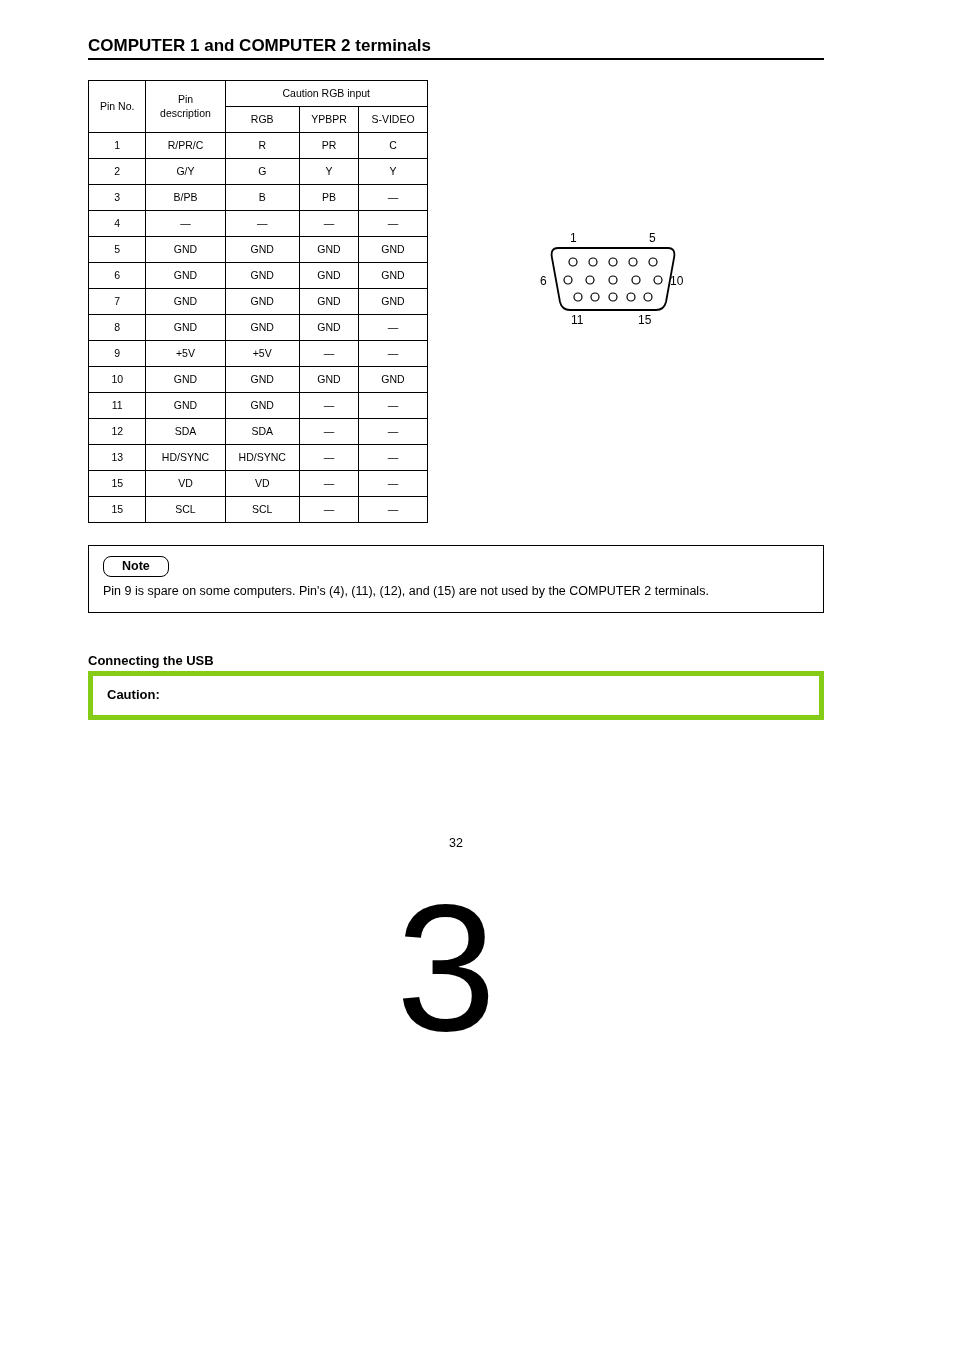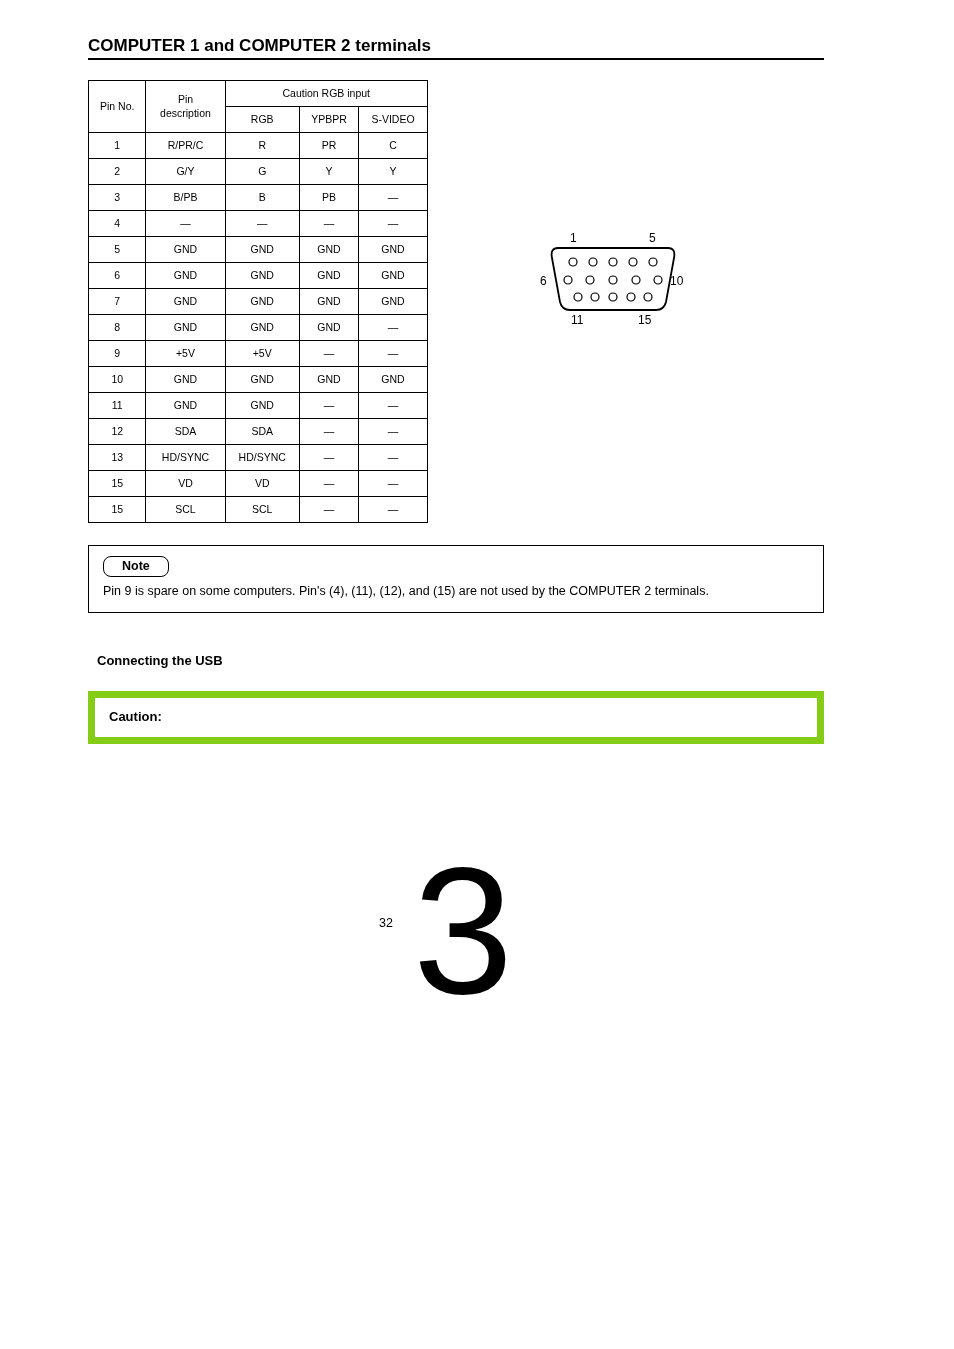--- a/index.html
+++ b/index.html
@@ -61,44 +61,44 @@
     border-radius: 8px;
     padding: 1px 18px;
     font-size: 12.5px;
     margin-bottom: 6px;
     font-weight: bold;
   }
   .sub-section {
     margin-top: 40px;
     font-size: 13px;
     font-weight: bold;
-    margin-left: 9px;
   }
   .body-text {
     margin-top: 10px;
     font-size: 12.5px;
     line-height: 1.4;
   }
   .caution-box {
-    border: 7px solid #84cc16;
-    margin-top: 23px;
+    border: 5px solid #84cc16;
+    margin-top: 3px;
     padding: 10px 14px 12px 14px;
     font-size: 12.5px;
     line-height: 1.35;
   }
   .caution-label {
     font-weight: bold;
     font-size: 13px;
   }
   .footer-row {
     display: flex;
     justify-content: center;
     align-items: center;
     gap: 20px;
-    margin-top: 89px;
+    margin-top: 116px;
+    flex-direction: column;
   }
   .big-num-svg {
     font-family: Arial, Helvetica, sans-serif;
   }
   .db15-svg { display: block; }
   .diag-wrap { position: relative; width: 160px; }
 </style>
 </head>
 <body>
 

